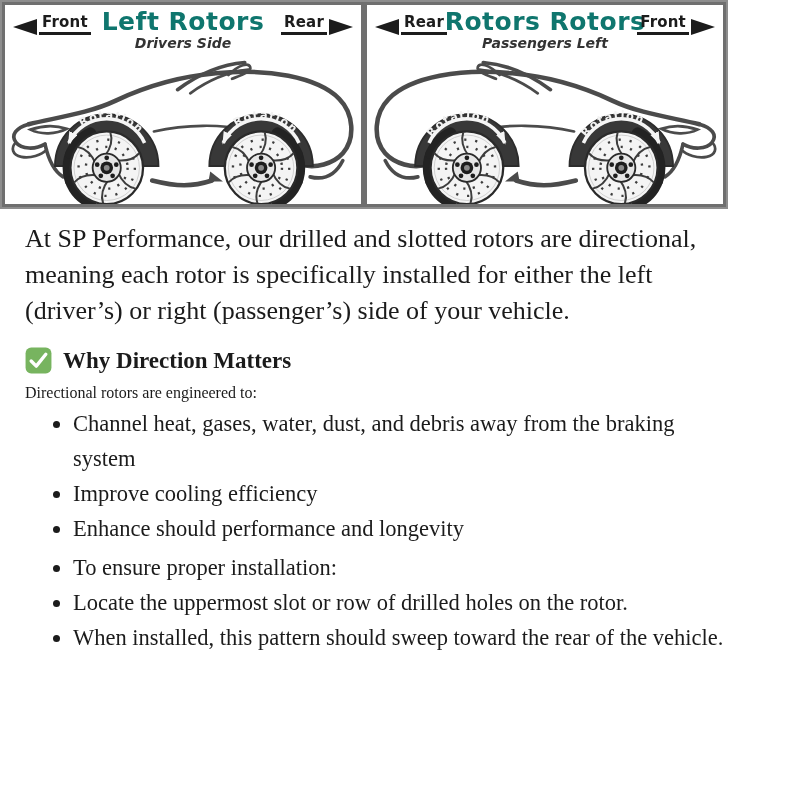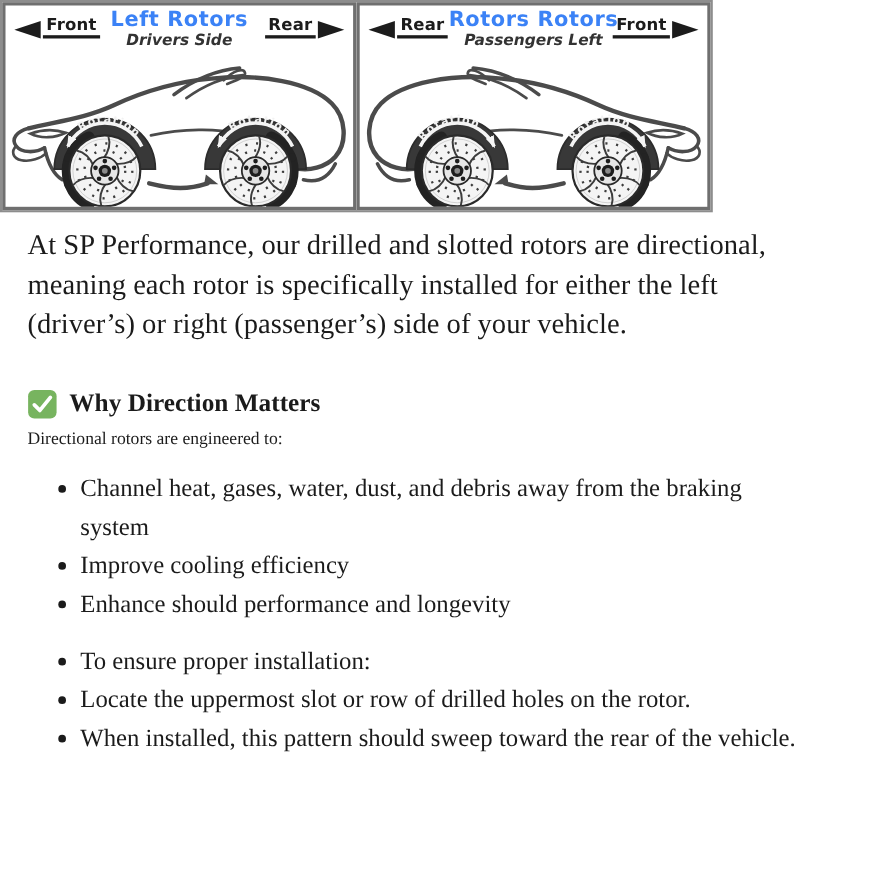--- a/index.html
+++ b/index.html
@@ -11,45 +11,45 @@
     --arch-dark:#383838;
     --border-gray:#8d8d8d;
     --panel-border:#6f6f6f;
     --ink:#1b1b1b;
   }
   *{margin:0;padding:0;box-sizing:border-box;}
   html,body{width:800px;height:800px;background:#fff;overflow:hidden;}
   body{font-family:"Liberation Serif", serif;color:var(--ink);}
 
   
-  .diagram{width:648px;border:2px solid var(--border-gray);display:flex;background:#fdfdfd;}
+  .diagram{width:728px;border:2px solid var(--border-gray);display:flex;background:#fdfdfd;}
   .panel{flex:1;border:3px solid var(--panel-border);background:#fff;}
   .panel-header{position:relative;height:52px;font-family:"DejaVu Sans","Liberation Sans",sans-serif;}
   .dir{position:absolute;top:8px;display:flex;align-items:center;}
   .dir-left{left:8px;}
   .dir-right{right:8px;}
   .dir-label{font-weight:bold;font-size:15px;color:#1c1c1c;border-bottom:3px solid #1c1c1c;padding:0 3px 1px;letter-spacing:.2px;}
   .tri{width:0;height:0;border-top:8px solid transparent;border-bottom:8px solid transparent;transform:translateY(3px);}
   .tri-left{border-right:24px solid #1c1c1c;margin-right:2px;}
   .tri-right{border-left:24px solid #1c1c1c;margin-left:2px;}
   .panel-title-block{position:absolute;left:50%;top:4px;transform:translateX(-50%);text-align:center;white-space:nowrap;}
-  .panel-title{font-size:19px;font-weight:bold;color:#3b82f6;letter-spacing:.5px;line-height:1.0;}
+  .panel-title{font-size:25px;font-weight:bold;color:#0f766e;letter-spacing:.5px;line-height:1.0;}
   .panel-subtitle{font-size:14px;font-weight:bold;font-style:italic;color:#333;margin-top:1px;}
   .car-svg{display:block;width:100%;height:auto;}
   .rot-text{font-family:"DejaVu Sans","Liberation Sans",sans-serif;font-weight:bold;font-size:12.5px;fill:#f2f2f2;letter-spacing:1.2px;}
 
   
   .article{padding:12px 25px 0 25px;}
   .intro{font-size:26px;line-height:36px;max-width:760px;}
-  .heading-row{display:flex;align-items:center;gap:11px;margin-top:41px;}
+  .heading-row{display:flex;align-items:center;gap:11px;margin-top:18px;}
   .heading-row .h-text{font-size:23px;font-weight:bold;}
   .heading-row.plain .h-text{font-weight:normal;color:#1f1f1f;}
   .icon-box{width:27px;height:27px;flex:0 0 auto;}
   .lead{font-size:16px;margin-top:10px;}
-  ul.blist{margin-top:17px;padding-left:48px;list-style:disc;}
+  ul.blist{margin-top:4px;padding-left:48px;list-style:disc;}
   ul.blist li{font-size:22.5px;line-height:35px;}
   ul.blist.w1 li{max-width:655px;}
   ul.blist.w2 li{max-width:725px;}
   .gap-how{margin-top:31px;}
   .gap-list2{margin-top:21px;}
 </style>
 </head>
 <body>
 
 <div class="diagram">

